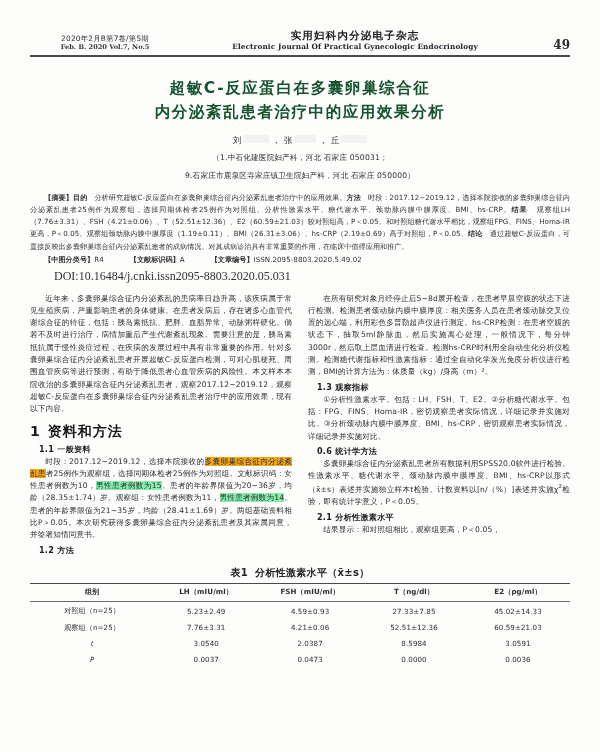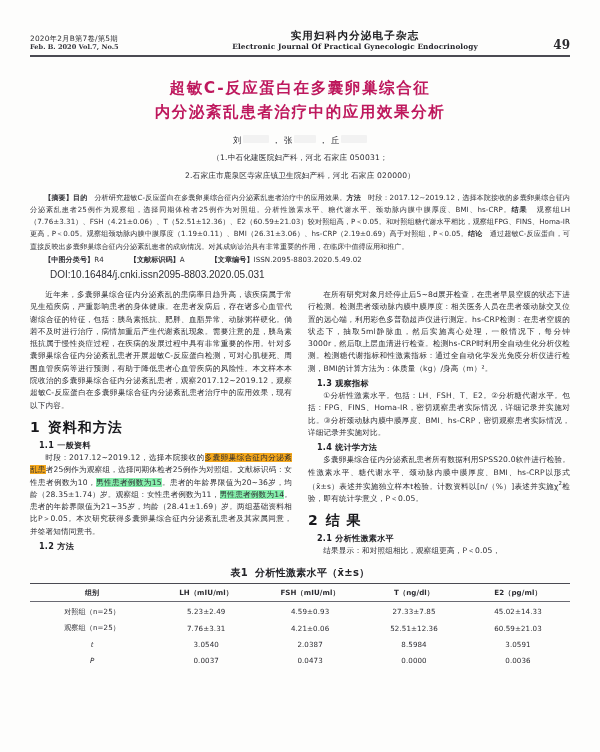--- a/index.html
+++ b/index.html
@@ -22,21 +22,21 @@
   }
 
   
   .runhead {
     display: flex;
     align-items: flex-end;
     justify-content: space-between;
     padding-top: 28px;
     gap: 8px;
   }
-  .runhead-left { width: 150px; flex: 0 0 auto; }
+  .runhead-left { width: 150px; flex: 0 0 auto; text-align: center; }
   .runhead-left div { line-height: 1.35; }
   .rh-cn { font-size: 7.4px; color: #2f2f33; letter-spacing: .2px; }
   .rh-en { font-size: 6.6px; color: #33333a; font-family: "DejaVu Serif", "Liberation Serif", serif; font-weight: bold; }
   .runhead-center { flex: 1 1 auto; text-align: center; }
   .rh-journal-cn {
     font-size: 10.5px; font-weight: bold; color: #1d1d20;
     letter-spacing: 1.2px; line-height: 1.35;
     font-family: "DejaVu Sans", "Liberation Sans", sans-serif;
   }
   .rh-journal-en {
@@ -53,21 +53,21 @@
     margin-top: 3px;
     border-top: 2.2px solid #4a4a52;
     width: 100%;
   }
 
   
   .title-block { text-align: center; margin-top: 20px; }
   .art-title {
     font-size: 15.5px;
     font-weight: bold;
-    color: #be185d;
+    color: #14532d;
     letter-spacing: 1.6px;
     line-height: 1.5;
   }
   .authors {
     margin-top: 11px;
     font-size: 8.4px;
     color: #2d2d33;
     letter-spacing: .6px;
     display: flex;
     justify-content: center;
@@ -108,25 +108,25 @@
   .meta-line {
     font-size: 7.1px;
     line-height: 1.85;
     color: #303036;
     text-indent: 2em;
     letter-spacing: .05px;
   }
   .meta-line .lead { font-weight: bold; }
   .meta-gap { display: inline-block; width: 26px; }
   .doi-line {
-    font-size: 10px;
+    font-size: 12px;
     line-height: 1.8;
     color: #303036;
     text-indent: 2em;
-    font-family: Liberation Sans, sans-serif;
+    font-family: Liberation Serif, serif;
   }
 
   
   .cols {
     display: flex;
     gap: 16px;
     margin-top: 5px;
   }
   .col { width: 262px; flex: 0 0 auto; }
   .col p {
@@ -226,21 +226,21 @@
           <span class="redact r-w2"></span>
         </span>
         <span>，</span>
       <span class="author">
           <span>丘</span>
           <span class="redact r-w3"></span>
         </span>
     </div>
 
     <div class="affil">（1.中石化建医院妇产科，河北 石家庄  050031；</div>
-    <div class="affil">2.石家庄市鹿泉区寺家庄镇卫生院妇产科，河北 石家庄  020000）</div>
+    <div class="affil">9.石家庄市鹿泉区寺家庄镇卫生院妇产科，河北 石家庄  050000）</div>
   </div>
 
   <div class="abstract">
     <p><span class="lead">【摘要】</span><span class="lead">目的</span>&nbsp;&nbsp;&nbsp;<span>分析研究超敏C-反应蛋白在多囊卵巢综合征内分泌紊乱患者治疗中的应用效果。</span><span class="lead">方法</span>&nbsp;&nbsp;&nbsp;<span>时段：2017.12~2019.12，选择本院接收的多囊卵巢综合征内分泌紊乱患者25例作为观察组，选择同期体检者25例作为对照组。分析性激素水平、糖代谢水平、颈动脉内膜中膜厚度、BMI、hs-CRP。</span><span class="lead">结果</span>&nbsp;&nbsp;&nbsp;<span>观察组LH（7.76±3.31）、FSH（4.21±0.06）、T（52.51±12.36）、E2（60.59±21.03）较对照组高，P＜0.05。和对照组糖代谢水平相比，观察组FPG、FINS、Homa-IR更高，P＜0.05。观察组颈动脉内膜中膜厚度（1.19±0.11）、BMI（26.31±3.06）、hs-CRP（2.19±0.69）高于对照组，P＜0.05。</span><span class="lead">结论</span>&nbsp;&nbsp;&nbsp;<span>通过超敏C-反应蛋白，可直接反映出多囊卵巢综合征内分泌紊乱患者的成病情况。对其成病诊治具有非常重要的作用，在临床中值得应用和推广。</span></p>
   </div>
 
 
   <div class="meta-line"><span class="lead">【中图分类号】</span><span>R4</span><span class="meta-gap"></span><span class="lead">【文献标识码】</span><span>A</span><span class="meta-gap"></span><span class="lead">【文章编号】</span><span>ISSN.2095-8803.2020.5.49.02</span></div>
 
   <div class="doi-line">DOI:10.16484/j.cnki.issn2095-8803.2020.05.031</div>
@@ -258,24 +258,23 @@
 
       <div class="h2">1.2  方法</div>
     </div>
 
     <div class="col">
       <p class="ind">在所有研究对象月经停止后5~8d展开检查，在患者早晨空腹的状态下进行检测。检测患者颈动脉内膜中膜厚度：相关医务人员在患者颈动脉交叉位置的远心端，利用彩色多普勒超声仪进行测定。hs-CRP检测：在患者空腹的状态下，抽取5ml静脉血，然后实施离心处理，一般情况下，每分钟3000r，然后取上层血清进行检查。检测hs-CRP时利用全自动生化分析仪检测。检测糖代谢指标和性激素指标：通过全自动化学发光免疫分析仪进行检测，BMI的计算方法为：体质量（kg）/身高（m）²。</p>
 
       <div class="h2">1.3  观察指标</div>
       <p class="ind">①分析性激素水平。包括：LH、FSH、T、E2。②分析糖代谢水平。包括：FPG、FINS、Homa-IR，密切观察患者实际情况，详细记录并实施对比。③分析颈动脉内膜中膜厚度、BMI、hs-CRP，密切观察患者实际情况，详细记录并实施对比。</p>
 
-      <div class="h2">1.4  统计学方法</div>
+      <div class="h2">0.6  统计学方法</div>
       <p class="ind"><span>多囊卵巢综合征内分泌紊乱患者所有数据利用SPSS20.0软件进行检验。性激素水平、糖代谢水平、颈动脉内膜中膜厚度、BMI、hs-CRP以形式（x̄±s）表述并实施独立样本t检验。计数资料以[n/（%）]表述并实施χ</span><sup class="sup">2</sup><span>检验，即有统计学意义，P＜0.05。</span></p>
 
-      <div class="h1"><span class="num">2</span><span>结  果</span></div>
 
       <div class="h2">2.1  分析性激素水平</div>
       <p class="ind">结果显示：和对照组相比，观察组更高，P＜0.05，</p>
     </div>
   </div>
 
   <div class="table-wrap">
     <div class="tbl-cap"><span class="capnum">表1</span><span>分析性激素水平（x̄±s）</span></div>
     <table class="data">
       <thead>

